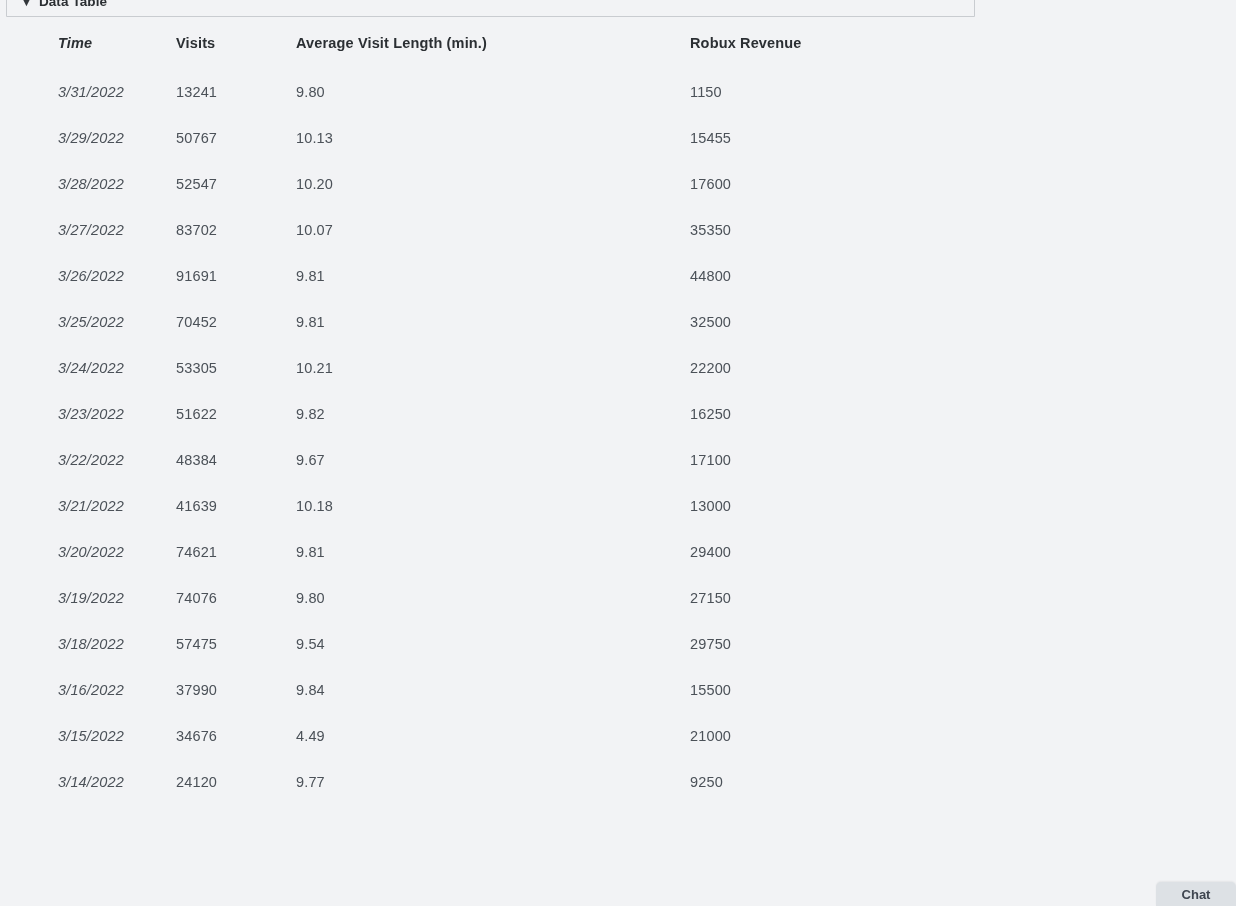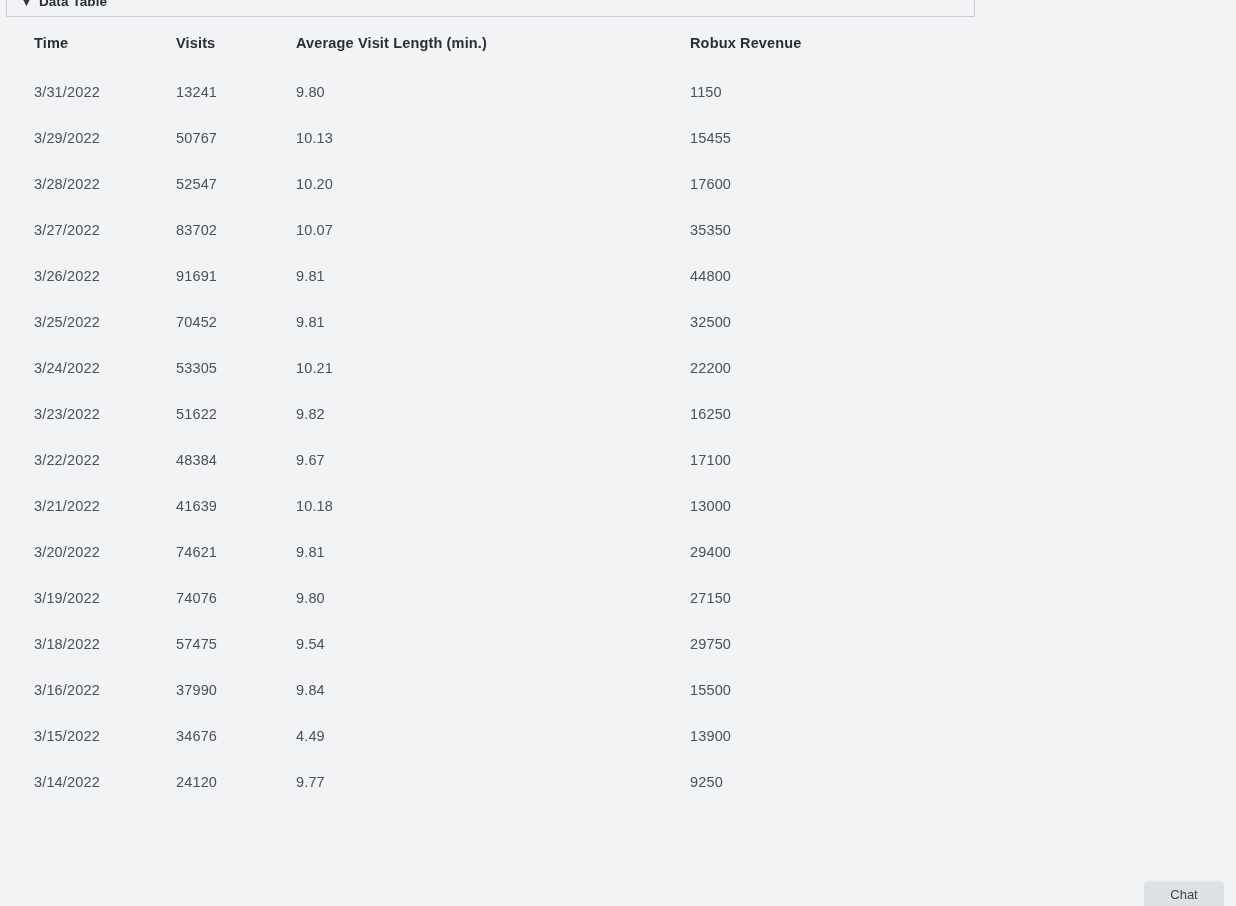--- a/index.html
+++ b/index.html
@@ -78,41 +78,42 @@
     font-size: 14.5px;
     font-weight: normal;
     color: #4b5158;
     padding: 0;
     height: 46px;
     vertical-align: middle;
     letter-spacing: .15px;
     white-space: nowrap;
   }
   #data-table th:first-child,
-  #data-table td:first-child { padding-left: 34px; }
+  #data-table td:first-child { padding-left: 58px; font-style: italic; }
   #data-table th:nth-child(2),
   #data-table td:nth-child(2) { padding-left: 0px; }
   #data-table th:nth-child(3),
   #data-table td:nth-child(3) { padding-left: 0px; }
   #data-table th:nth-child(4),
   #data-table td:nth-child(4) { padding-left: 0px; }
 
   
   #chat-widget {
     position: absolute;
-    right: 12px;
+    right: 0px;
     bottom: 0px;
     width: 80px;
     height: 24px;
     background: #dde1e5;
     border-radius: 5px 5px 0 0;
     display: flex;
     align-items: center;
     justify-content: center;
     box-shadow: 0 -1px 2px rgba(0,0,0,.06);
+    font-weight: bold;
   }
   #chat-widget .chat-label {
     font-size: 13px;
     color: #3f4650;
     line-height: 1;
   }
 </style>
 </head>
 <body>
 
@@ -218,21 +219,21 @@
       <tr>
         <td>3/16/2022</td>
         <td>37990</td>
         <td>9.84</td>
         <td>15500</td>
       </tr>
       <tr>
         <td>3/15/2022</td>
         <td>34676</td>
         <td>4.49</td>
-        <td>13900</td>
+        <td>21000</td>
       </tr>
       <tr>
         <td>3/14/2022</td>
         <td>24120</td>
         <td>9.77</td>
         <td>9250</td>
       </tr>
     </tbody>
 </table>
 

